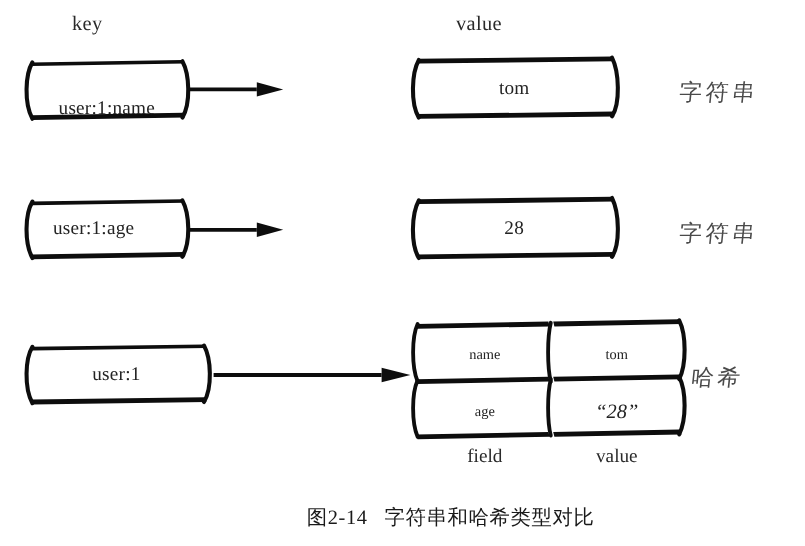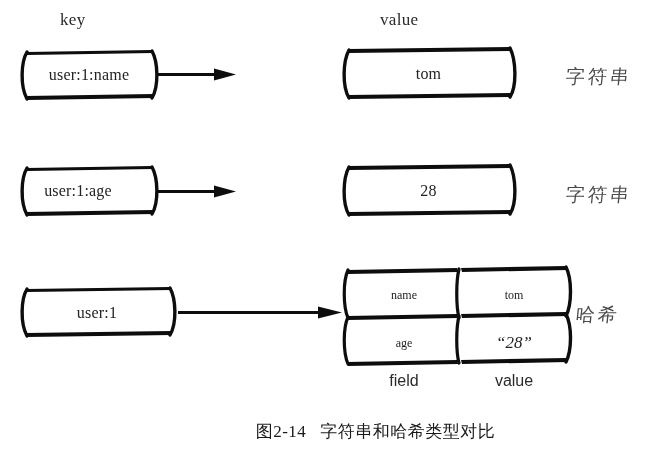--- a/index.html
+++ b/index.html
@@ -42,21 +42,21 @@
     color: #232323;
     text-align: center;
     display: flex;
     align-items: center;
     justify-content: center;
     letter-spacing: 0.2px;
     white-space: nowrap;
   }
 
   
-  #key-box-1-text   { left: 24px;  top: 57px;  width: 130px; height: 36px; }
+  #key-box-1-text   { left: 24px;  top: 73px;  width: 130px; height: 36px; }
   #value-box-1-text { left: 347px; top: 55px;  width: 163px; height: 38px; }
   
   #key-box-2-text   { left: 24px;  top: 173px; width: 108px; height: 36px; }
   #value-box-2-text { left: 347px; top: 172px; width: 163px; height: 38px; text-align: center; }
   
   #key-box-3-text   { left: 24px;  top: 294px; width: 146px; height: 38px; }
 
   
   .cell-text {
     font-family: "Liberation Serif", "DejaVu Serif", serif;
@@ -67,21 +67,21 @@
     justify-content: center;
     white-space: nowrap;
   }
   #hash-cell-field-0 { left: 352px; top: 277px; width: 104px; height: 36px; }
   #hash-cell-value-0 { left: 462px; top: 277px; width: 104px; height: 36px; }
   #hash-cell-field-1 { left: 352px; top: 325px; width: 104px; height: 36px; }
   #hash-cell-value-1 { left: 462px; top: 325px; width: 104px; height: 36px; font-size: 17px; font-style: italic; }
 
   
   .hash-foot {
-    font-family: Liberation Sans, sans-serif;
+    font-family: Liberation Serif, serif;
     font-size: 16px;
     color: #2a2a2a;
     text-align: center;
   }
   #foot-field { left: 352px; top: 372px; width: 104px; }
   #foot-value { left: 462px; top: 372px; width: 104px; }
 
   
   .type-label {
     font-family: "DejaVu Sans", sans-serif;

